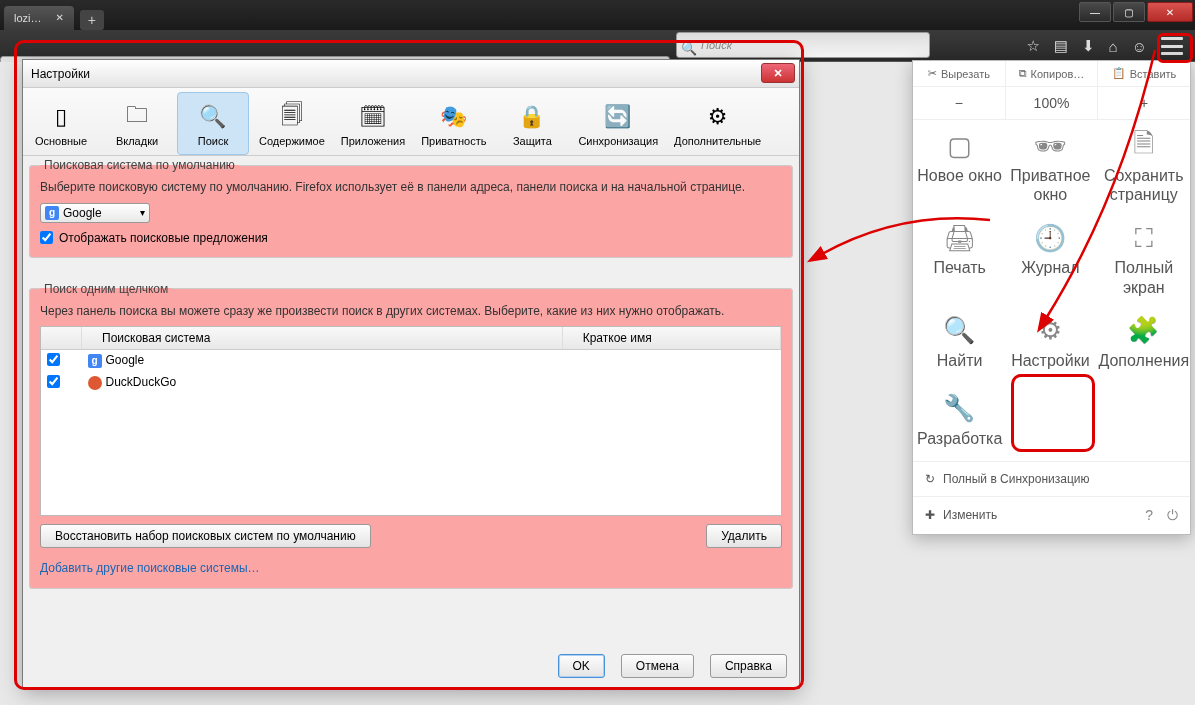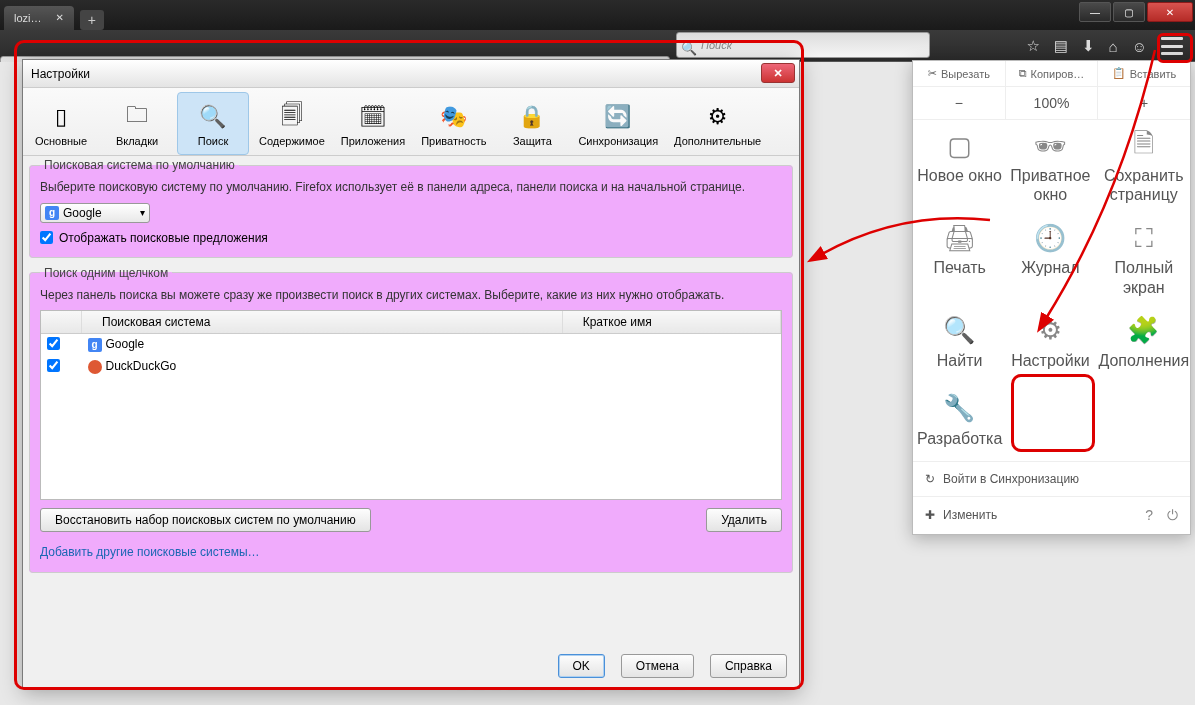--- a/index.html
+++ b/index.html
@@ -33,21 +33,21 @@
     .settings-dialog { position: absolute; top: 59px; left: 22px; width: 778px; height: 630px; background: #f0f0f0; border: 1px solid #7a7a7a; box-shadow: 0 4px 20px rgba(0,0,0,.3); }
     .dlg-titlebar { height: 28px; background: linear-gradient(#fff, #e4e4e4); border-bottom: 1px solid #ccc; display: flex; align-items: center; padding: 0 8px; font-size: 12px; position: relative; }
     .dlg-close { position: absolute; right: 4px; top: 3px; width: 34px; height: 20px; background: linear-gradient(#e67,#c33); border: 1px solid #933; border-radius: 3px; display: flex; align-items: center; justify-content: center; color: #fff; font-weight: bold; font-size: 11px; }
     
     .dlg-tabstrip { height: 68px; background: linear-gradient(#fafafa,#efefef); border-bottom: 1px solid #ccc; display: flex; padding-top:4px;}
     .dlg-tab { flex: 0 0 auto; min-width:72px; padding: 4px 6px; display: flex; flex-direction: column; align-items: center; justify-content: center; font-size: 11px; gap: 2px; border-radius: 4px; margin: 0 2px; cursor: pointer; }
     .dlg-tab.active { background: #cde4f7; border: 1px solid #9ec7e8; }
     .dlg-tab .ico { width: 32px; height: 32px; display: flex; align-items: center; justify-content: center; font-size: 22px; }
     
     .dlg-body { position: absolute; top: 98px; left: 6px; right: 6px; bottom: 48px; }
-    fieldset { border: 1px solid #ccc; border-radius: 4px; padding: 8px 10px 12px; margin-bottom: 8px; background: #f0abfc; }
+    fieldset { border: 1px solid #ccc; border-radius: 4px; padding: 8px 10px 12px; margin-bottom: 24px; background: #fca5a5; }
     legend { font-size: 12px; padding: 0 4px; color: #444; }
     .field-text { font-size: 12px; color: #333; margin-bottom: 8px; }
     .engine-select { display: inline-flex; align-items: center; gap: 4px; background: linear-gradient(#fff,#e8e8e8); border: 1px solid #999; border-radius: 3px; padding: 2px 18px 2px 4px; font-size: 12px; position: relative; min-width: 110px;}
     .engine-select .chev { position: absolute; right: 4px; font-size: 10px; }
     .chk-line { display: flex; align-items: center; gap: 6px; font-size: 12px; margin-top: 8px; }
     
     .engine-table { border: 1px solid #bbb; background: #fff; height: 190px; overflow: auto; }
     .engine-table table { width: 100%; border-collapse: collapse; font-size: 12px; }
     .engine-table th { text-align: left; font-weight: normal; background: linear-gradient(#f8f8f8,#e8e8e8); border-bottom: 1px solid #ccc; padding: 4px 20px; border-right: 1px solid #ddd;}
     .engine-table td { padding: 3px 6px; }
@@ -296,21 +296,21 @@
       </div>
     <div class="mp-item">
         <div class="ico">🔧</div>
         <div class="lbl">Разработка</div>
       </div>
     <div class="mp-item"></div>
     <div class="mp-item"></div>
   </div>
   <div class="mp-foot1">
     <span>↻</span>
-    <span>Войти в Синхронизацию</span>
+    <span>Полный в Синхронизацию</span>
   </div>
   <div class="mp-foot2">
     <div style="display:flex;gap:8px;align-items:center;">
       <span>✚</span>
       <span>Изменить</span>
     </div>
     <div class="mp-foot-icons">
       <span>?</span>
       <span>⏻</span>
     </div>

